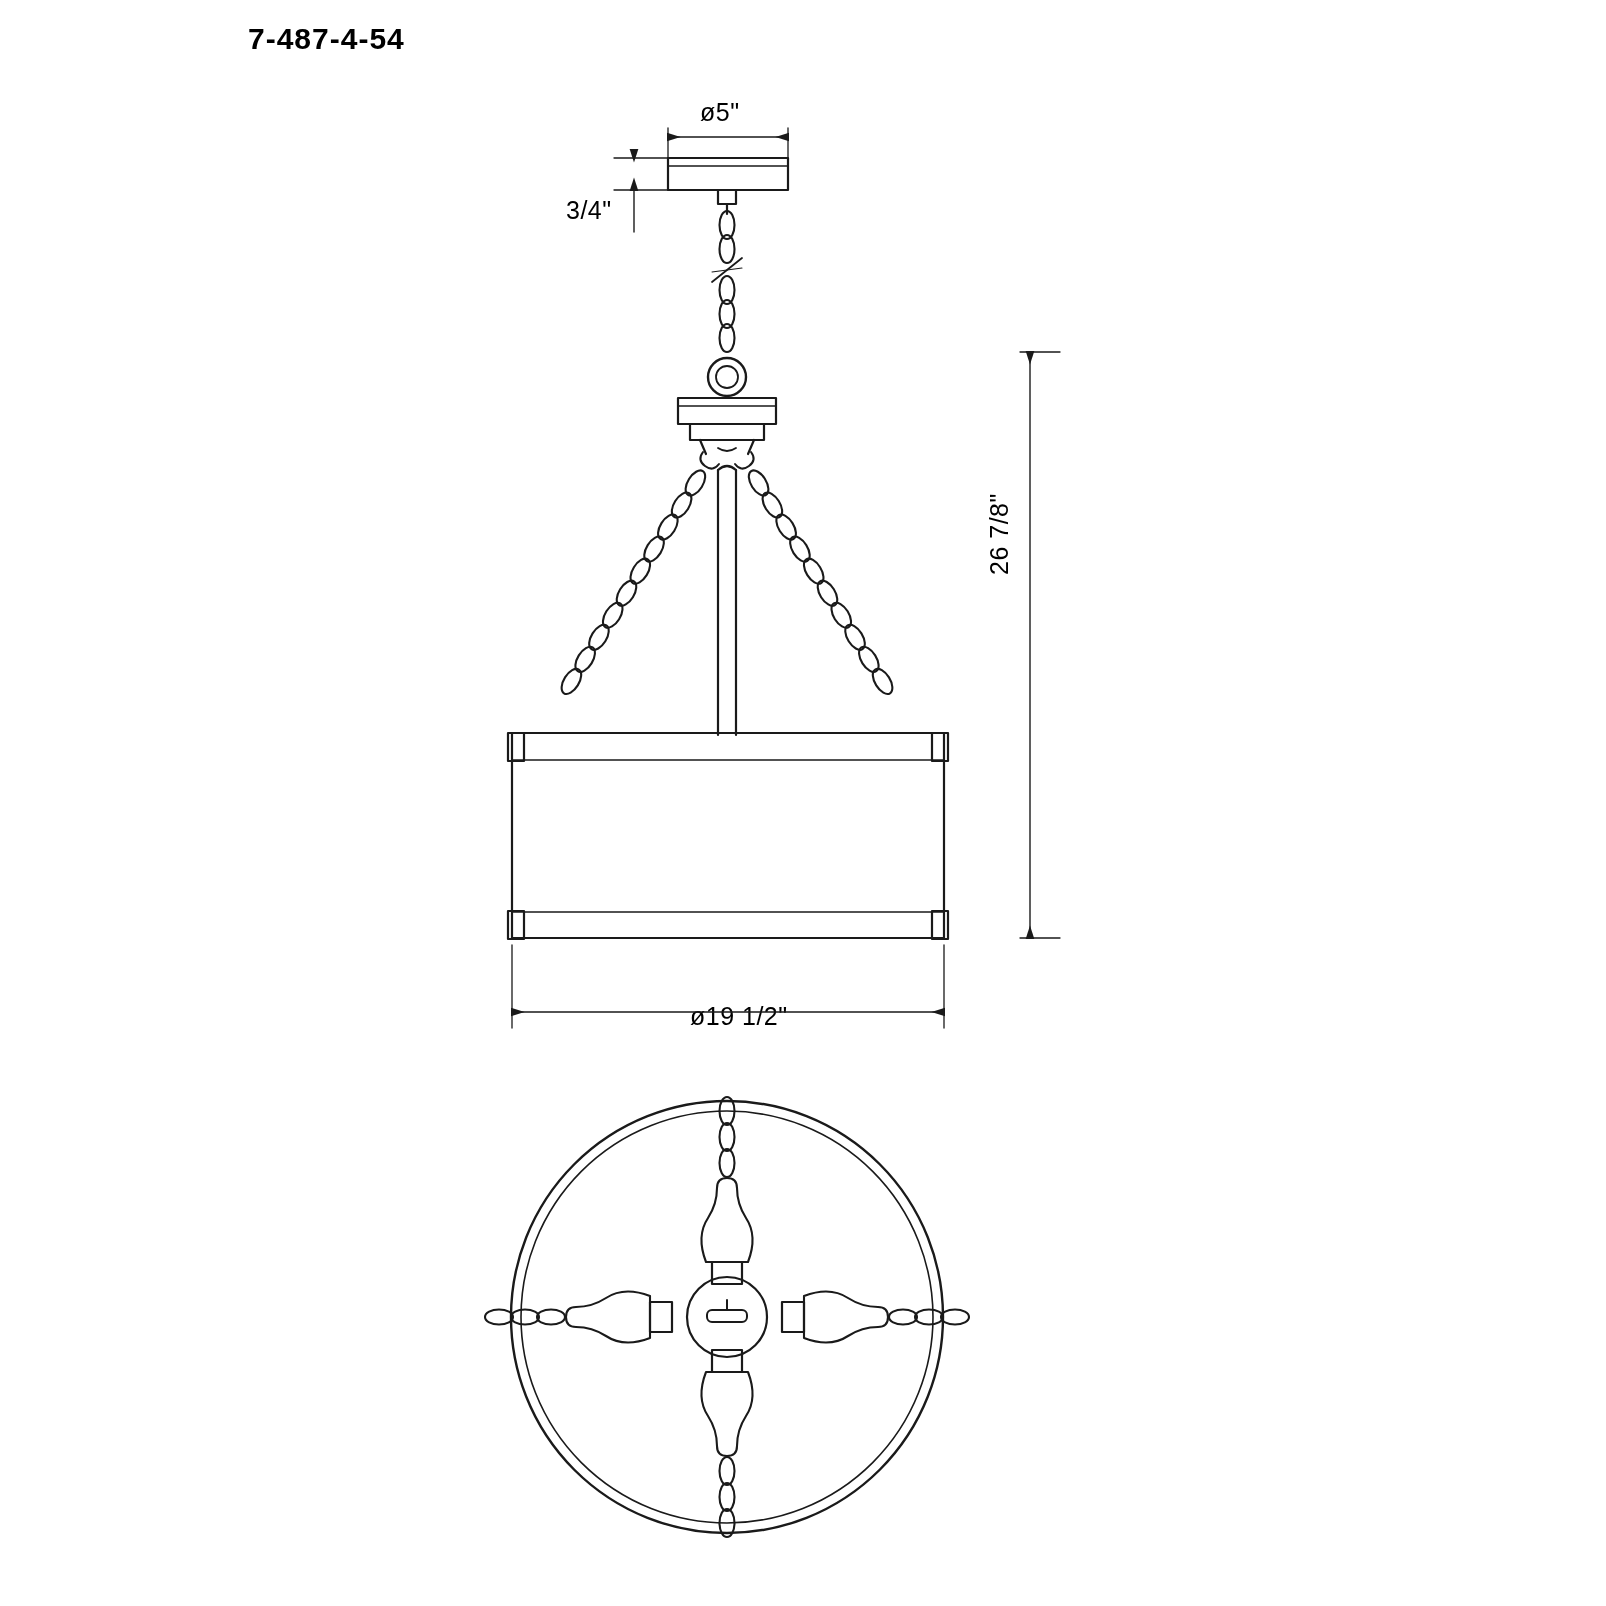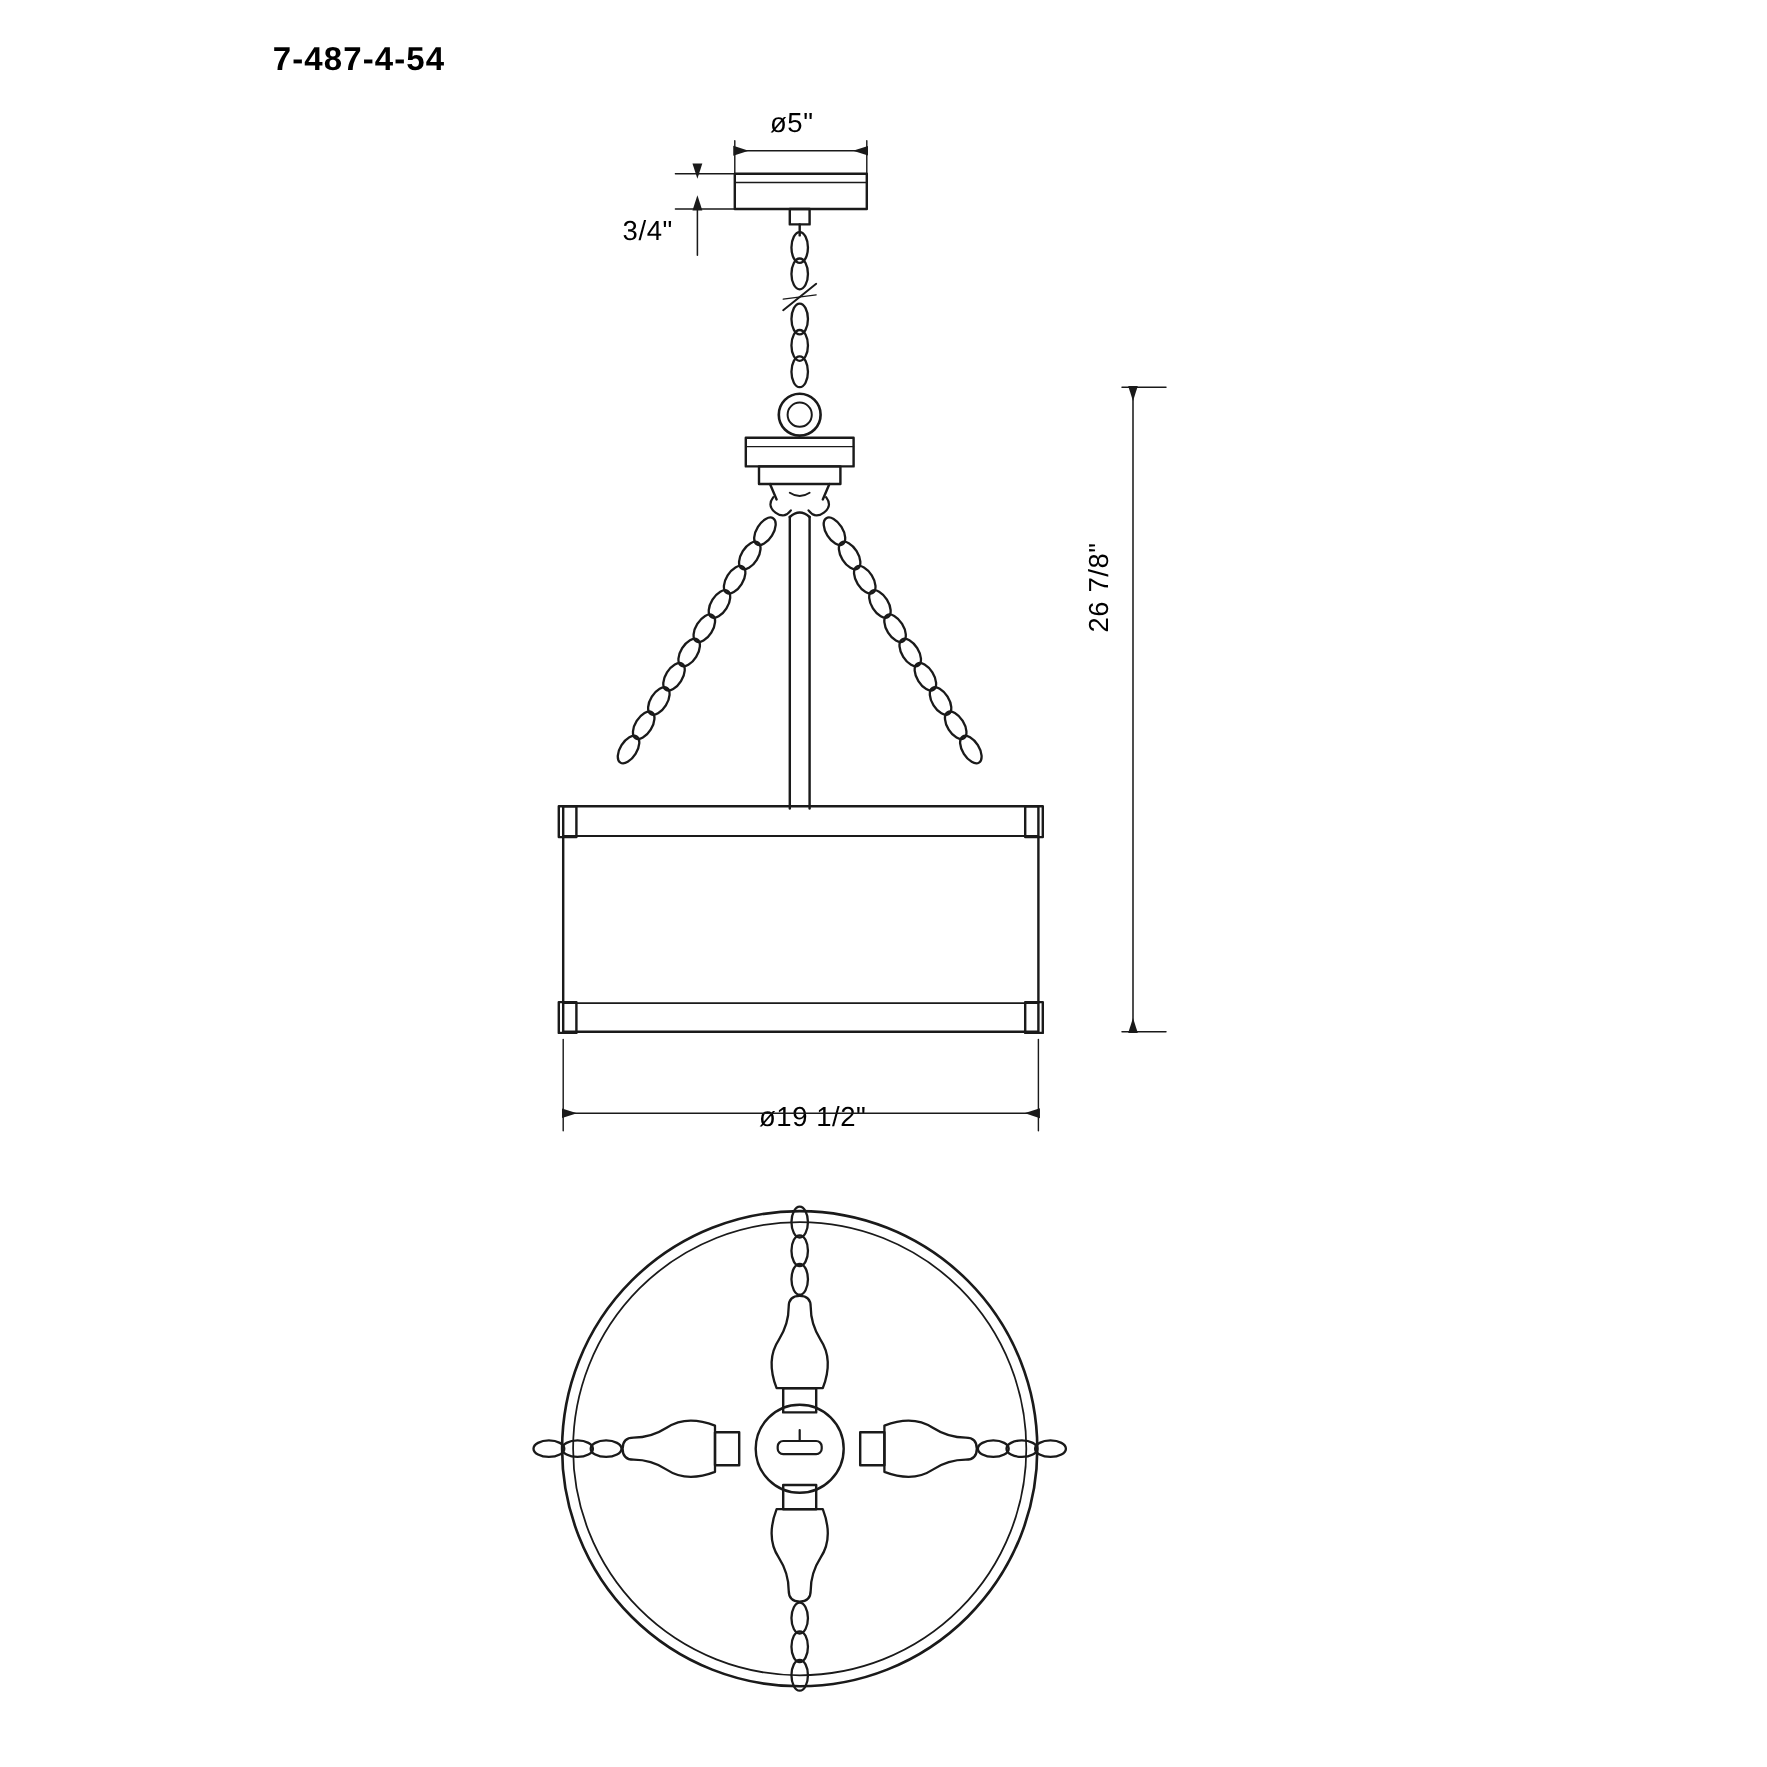--- a/index.html
+++ b/index.html
@@ -15,21 +15,21 @@
     position: relative;
     overflow: hidden;
   }
   #sheet {
     position: absolute;
     inset: 0;
   }
   .model-number {
     position: absolute;
     left: 248px;
-    top: 38px;
+    top: 22px;
     font-size: 30px;
     font-weight: bold;
     letter-spacing: 1px;
     color: #000000;
     white-space: nowrap;
   }
   .dim-label {
     position: absolute;
     font-size: 25px;
     color: #000000;

